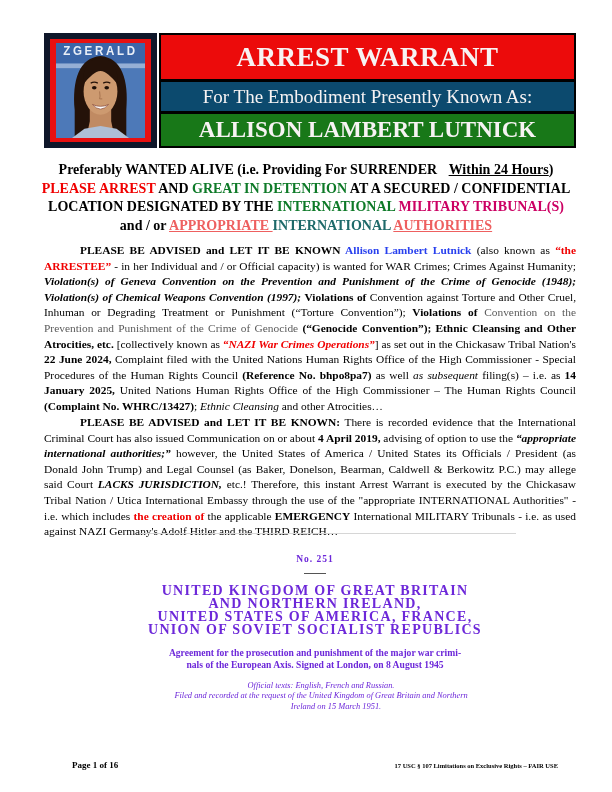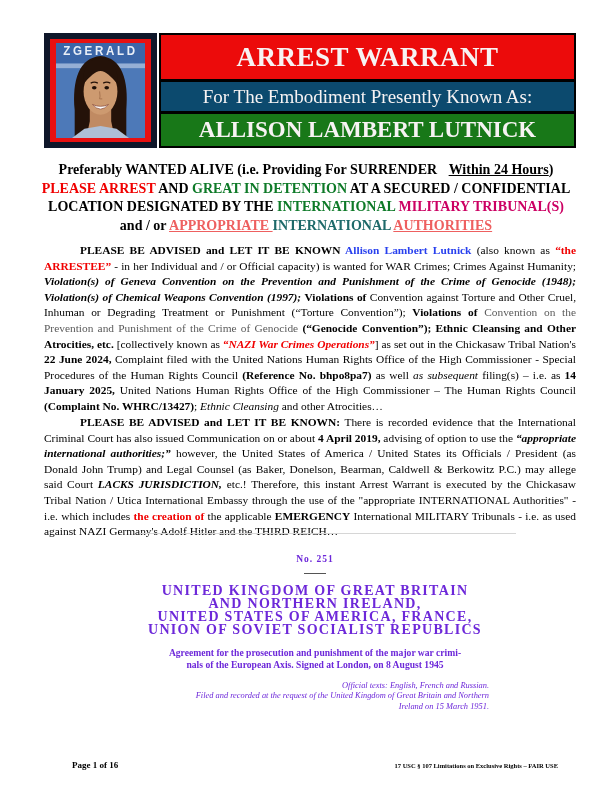--- a/index.html
+++ b/index.html
@@ -47,21 +47,21 @@
   .coral{color:#ee6060;text-decoration:underline;}
   .teal{color:#1e6a6a;}
   
   .divider{position:absolute;left:140px;top:533px;width:376px;border-top:1.5px solid #d6d6d6;}
   
   .treaty{position:absolute;left:141px;top:554px;width:348px;text-align:center;color:#6d28d9;}
   .treaty-number{font-size:9.5px;font-weight:bold;letter-spacing:1px;}
   .treaty-dash{width:22px;border-top:1.3px solid #555;margin:9px auto 10px auto;}
   .treaty-parties{font-size:14px;font-weight:bold;letter-spacing:1.3px;line-height:13px;}
   .treaty-agreement{margin-top:11px;font-size:9.6px;font-weight:bold;line-height:11.8px;}
-  .treaty-notes{margin-top:10px;text-align:right;font-size:8.4px;font-style:italic;line-height:10.6px;padding-left:12px;}
+  .treaty-notes{margin-top:10px;text-align:center;font-size:8.4px;font-style:italic;line-height:10.6px;padding-left:12px;}
   .treaty-notes .indent{padding-left:30px;}
   
   .footer-left{position:absolute;left:72px;top:760px;font-size:9px;font-weight:bold;}
   .footer-right{position:absolute;right:54px;top:762px;font-size:6.5px;font-weight:bold;}
 </style>
 </head>
 <body>
 
 <div class="page">
 

